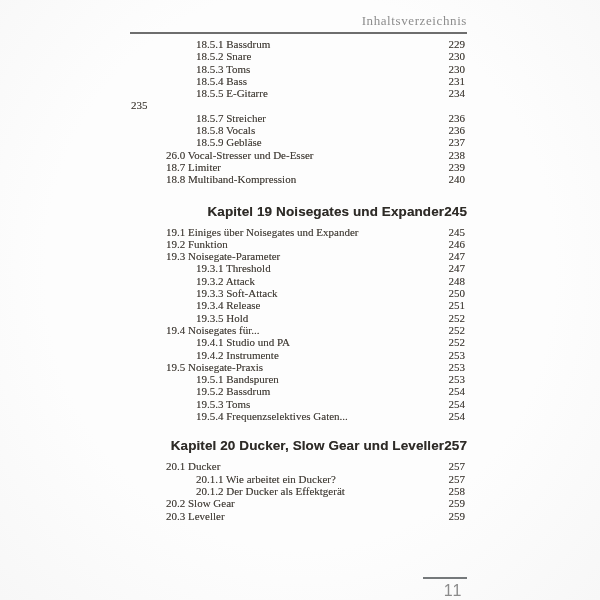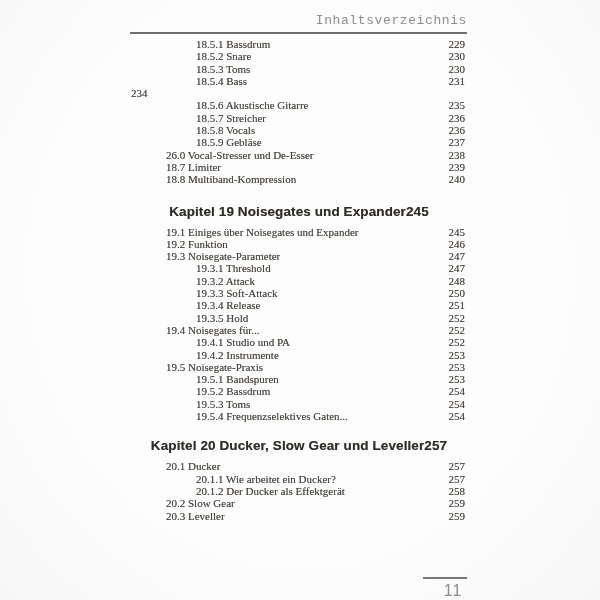--- a/index.html
+++ b/index.html
@@ -11,21 +11,21 @@
   .page {
     position: relative;
     width: 600px; height: 600px;
     background: radial-gradient(ellipse at 50% 45%, #fdfdfd 60%, #f7f7f7 100%);
     font-family: "Liberation Serif", serif;
   }
   .running-head {
     position: absolute;
     top: 13px; left: 131px; width: 336px;
     text-align: right;
-    font-family: Liberation Mono, monospace;
+    font-family: Liberation Serif, serif;
     font-size: 13px;
     letter-spacing: 0.6px;
     color: #8d8d8d;
   }
   .head-rule {
     position: absolute;
     top: 32px; left: 130px; width: 337px; height: 2px;
     background: #6e6e6e;
   }
   .toc {
@@ -41,21 +41,21 @@
     color: #443f39;
     text-shadow: 0 0 0.6px rgba(68,63,57,0.55);
     padding-right: 2px;
   }
   .toc-row .lbl { white-space: nowrap; }
   .toc-row .pg  { white-space: nowrap; }
   .lvl2 .lbl { padding-left: 35px; }
   .lvl3 .lbl { padding-left: 65px; }
   .toc-heading {
     display: flex;
-    justify-content: center;
+    justify-content: flex-end;
     align-items: baseline;
     font-family: "Liberation Sans", sans-serif;
     font-weight: 700;
     font-size: 13.5px;
     letter-spacing: 0.1px;
     line-height: 17px;
     color: #2e2b27;
     text-shadow: 0 0 0.5px rgba(46,43,39,0.5);
     margin-top: 17px;
     margin-bottom: 6px;
@@ -96,24 +96,24 @@
       </div>
       <div class="toc-row lvl3">
         <span class="lbl">18.5.3 Toms</span>
         <span class="pg">230</span>
       </div>
       <div class="toc-row lvl3">
         <span class="lbl">18.5.4 Bass</span>
         <span class="pg">231</span>
       </div>
       <div class="toc-row lvl3">
+        <span class="lbl">18.5.5 E-Gitarre</span>
         <span class="pg">234</span>
       </div>
       <div class="toc-row lvl3">
-        <span class="lbl">18.5.6 Akustische Gitarre</span>
         <span class="pg">235</span>
       </div>
       <div class="toc-row lvl3">
         <span class="lbl">18.5.7 Streicher</span>
         <span class="pg">236</span>
       </div>
       <div class="toc-row lvl3">
         <span class="lbl">18.5.8 Vocals</span>
         <span class="pg">236</span>
       </div>

